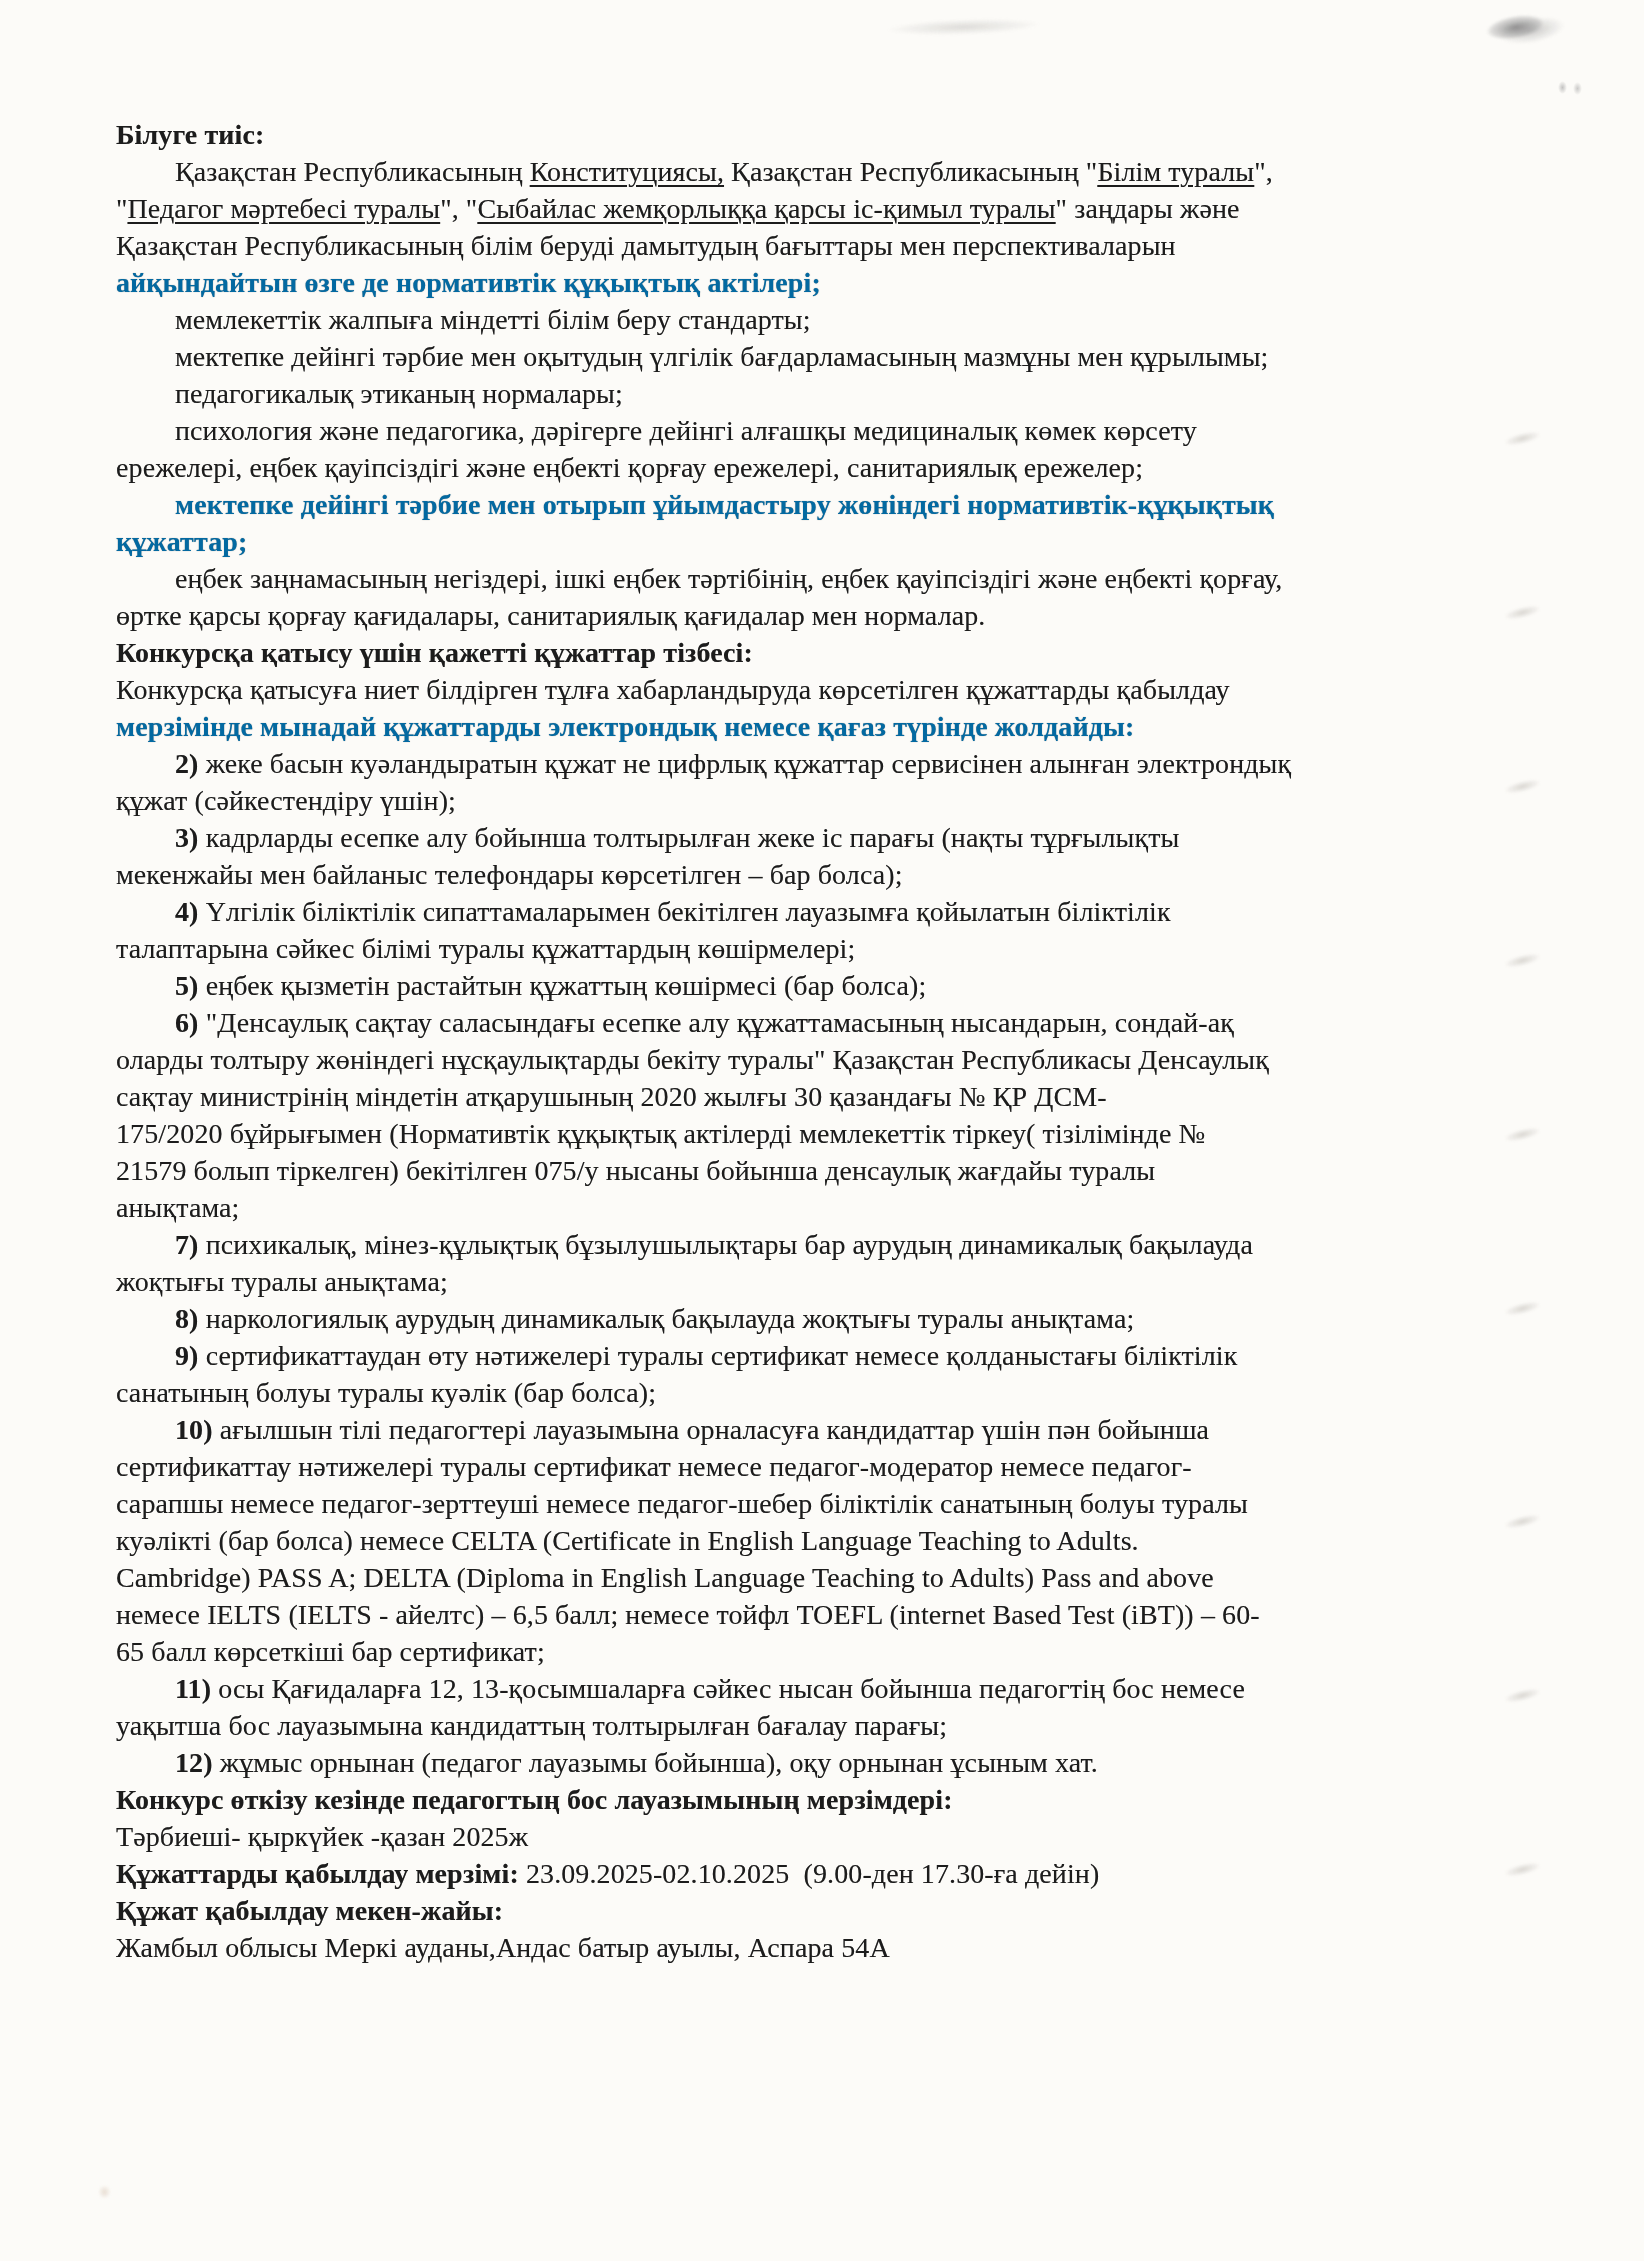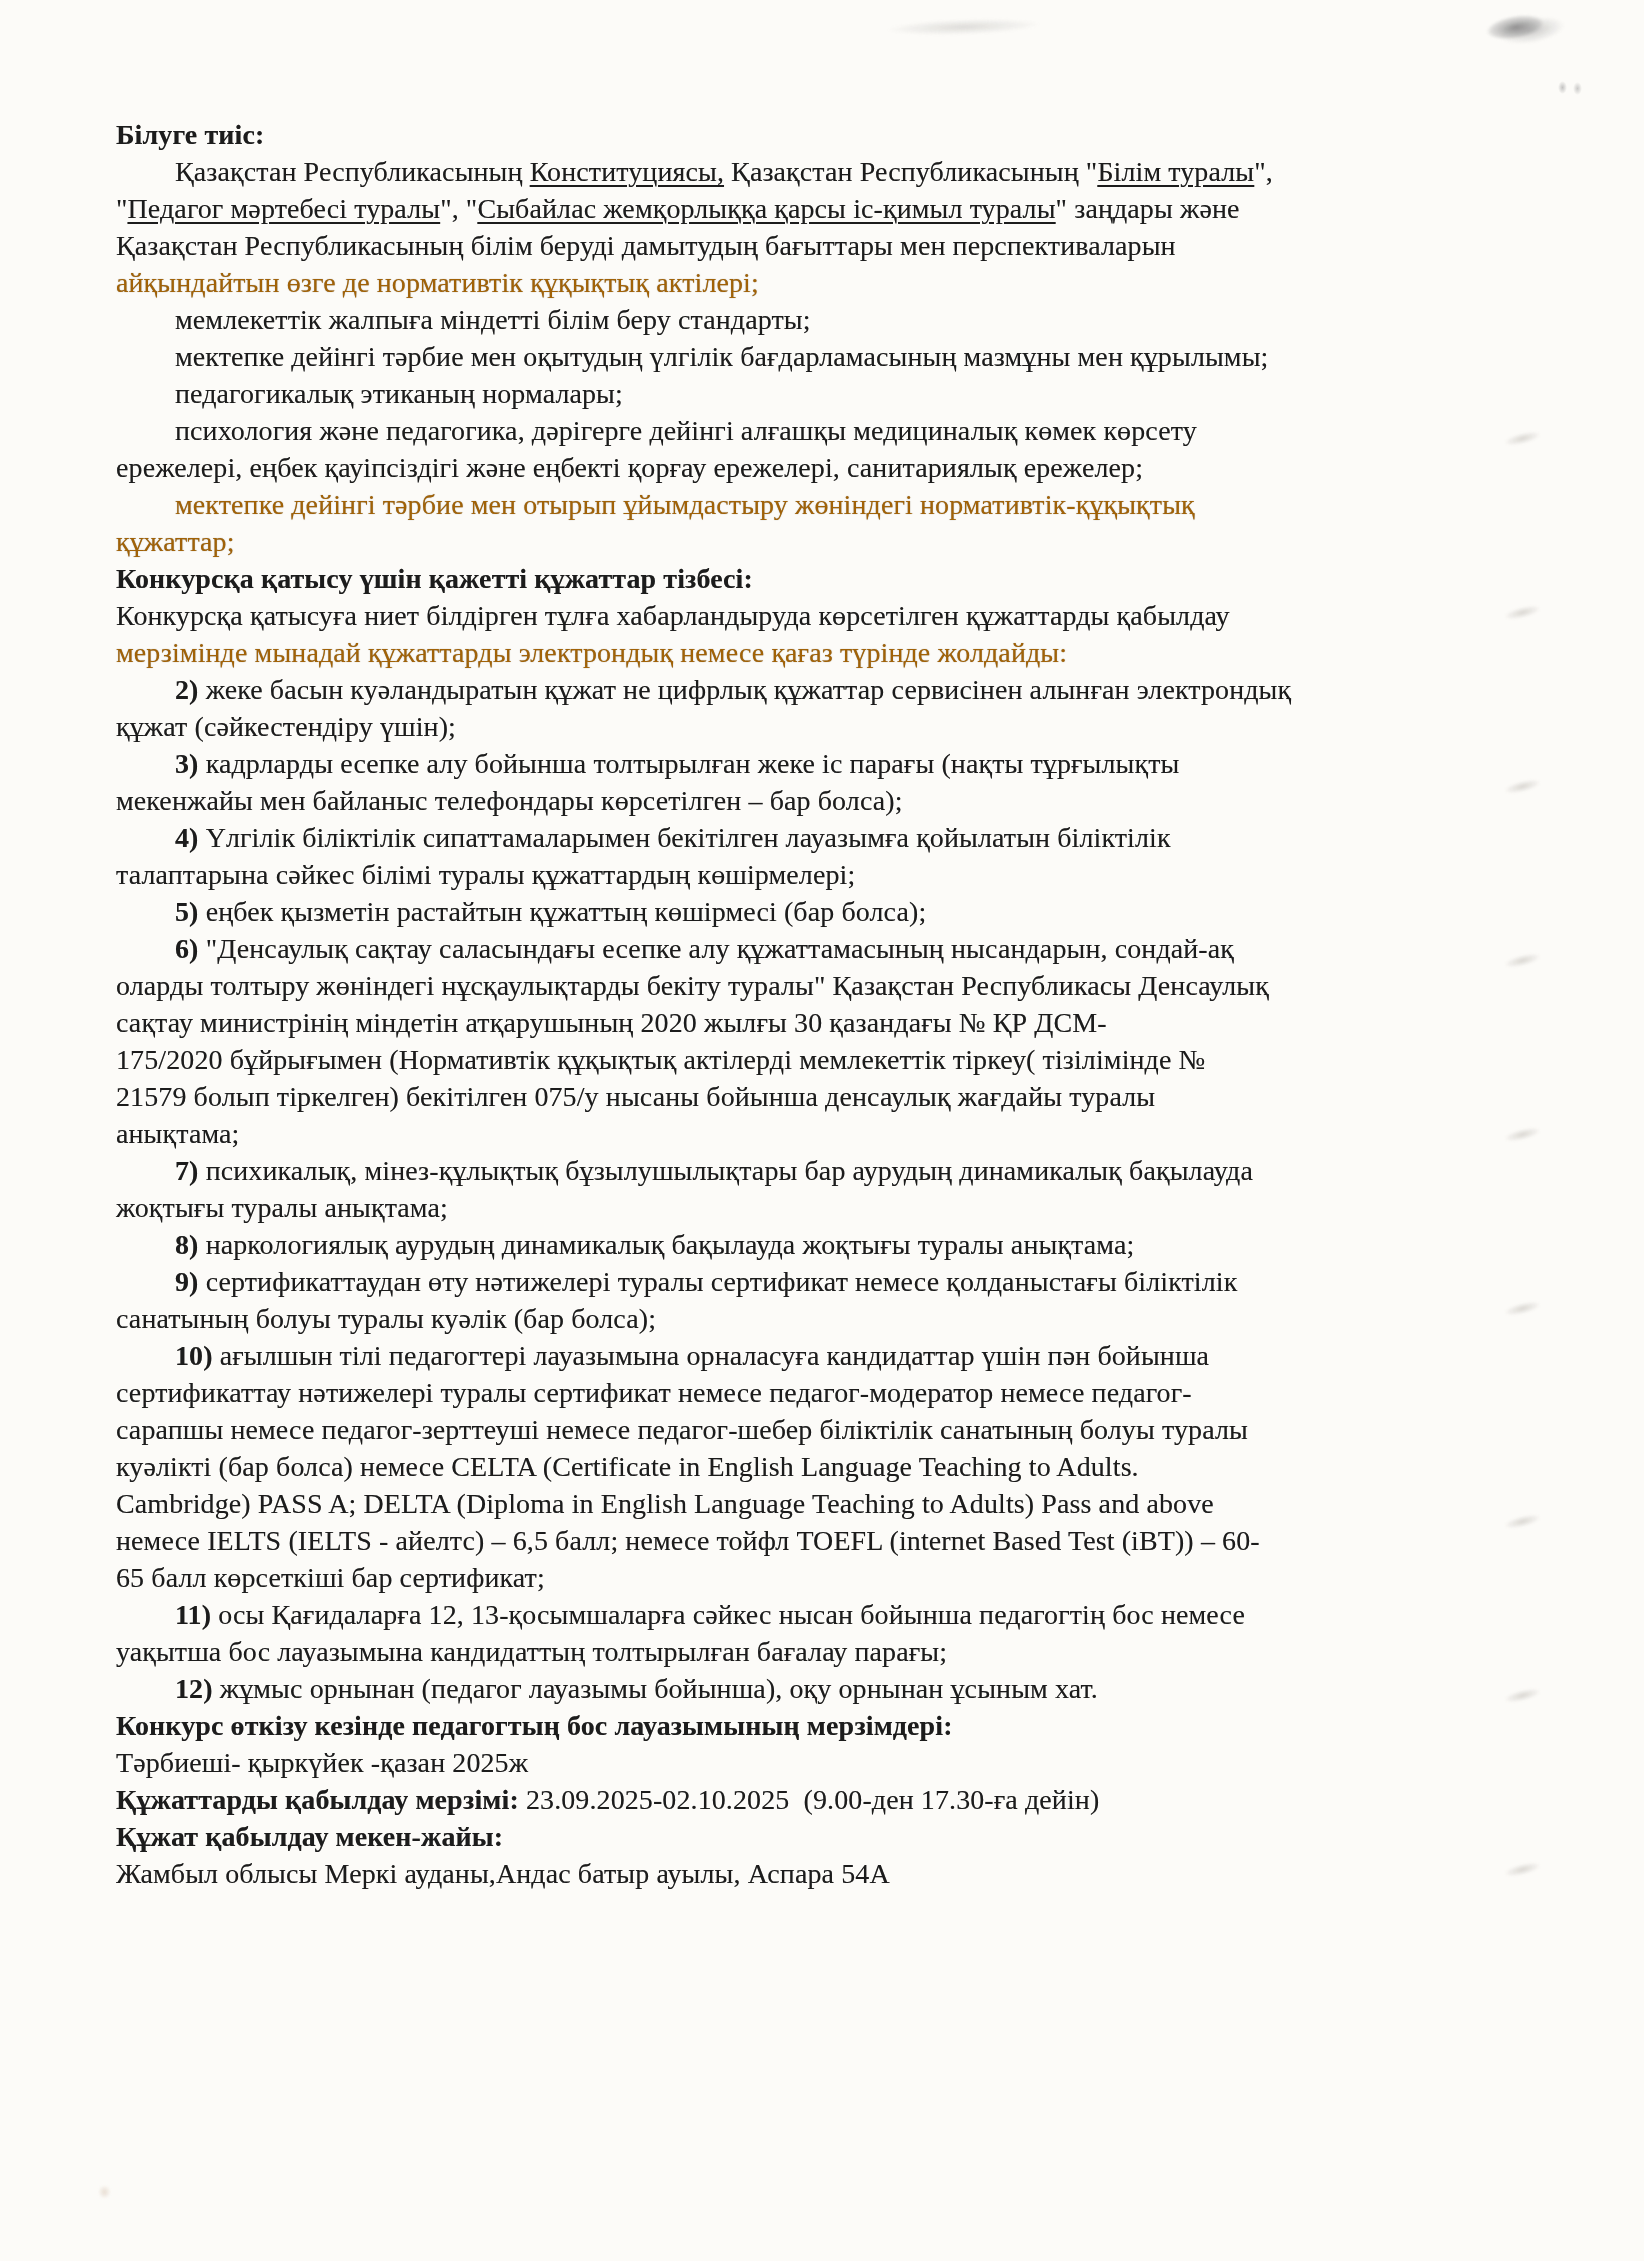--- a/index.html
+++ b/index.html
@@ -23,21 +23,21 @@
     letter-spacing: 0.1px;
   }
   .line {
     height: 37px; line-height: 37px;
     white-space: pre;
     text-shadow: 0 0 0.6px rgba(45,45,45,0.45);
   }
   .line.indent { padding-left: 59px; }
   .b { font-weight: bold; }
   .u { text-decoration: underline; text-underline-offset: 3.9px; text-decoration-thickness: 1.6px; margin-top: 36px; }
-  .f { color: #a16207; text-shadow: 0 0 1px rgba(90,88,84,0.6); }
+  .f { color: #0369a1; text-shadow: 0 0 1px rgba(90,88,84,0.6); font-weight: bold; }
   
   .smudge { position: absolute; pointer-events: none; }
   .smudge-top {
     left: 1479px; top: 7.7px; width: 87px; height: 40px;
     background:
       radial-gradient(ellipse 45% 38% at 42% 45%, rgba(70,70,72,0.55), rgba(120,120,122,0.25) 60%, transparent 75%),
       radial-gradient(ellipse 55% 45% at 60% 60%, rgba(110,110,112,0.35), transparent 70%);
     transform: rotate(-10deg);
     filter: blur(1px);
   }
@@ -81,20 +81,24 @@
       <div>
         <div class="line indent"><span>педагогикалық этиканың нормалары;</span></div>
       </div>
       <div>
         <div class="line indent"><span>психология және педагогика, дәрігерге дейінгі алғашқы медициналық көмек көрсету</span></div>
         <div class="line"><span>ережелері, еңбек қауіпсіздігі және еңбекті қорғау ережелері, санитариялық ережелер;</span></div>
       </div>
       <div>
         <div class="line indent"><span class="f">мектепке дейінгі тәрбие мен отырып ұйымдастыру жөніндегі нормативтік-құқықтық</span></div>
         <div class="line"><span class="f">құжаттар;</span></div>
+      </div>
+      <div>
+        <div class="line indent"><span>еңбек заңнамасының негіздері, ішкі еңбек тәртібінің, еңбек қауіпсіздігі және еңбекті қорғау,</span></div>
+        <div class="line"><span>өртке қарсы қорғау қағидалары, санитариялық қағидалар мен нормалар.</span></div>
       </div>
       <div>
         <div class="line"><span class="b">Конкурсқа қатысу үшін қажетті құжаттар тізбесі:</span></div>
       </div>
       <div>
         <div class="line"><span>Конкурсқа қатысуға ниет білдірген тұлға хабарландыруда көрсетілген құжаттарды қабылдау</span></div>
         <div class="line"><span class="f">мерзімінде мынадай құжаттарды электрондық немесе қағаз түрінде жолдайды:</span></div>
       </div>
       <div>
         <div class="line indent"><span class="b">2)</span><span> жеке басын куәландыратын құжат не цифрлық құжаттар сервисінен алынған электрондық</span></div>

